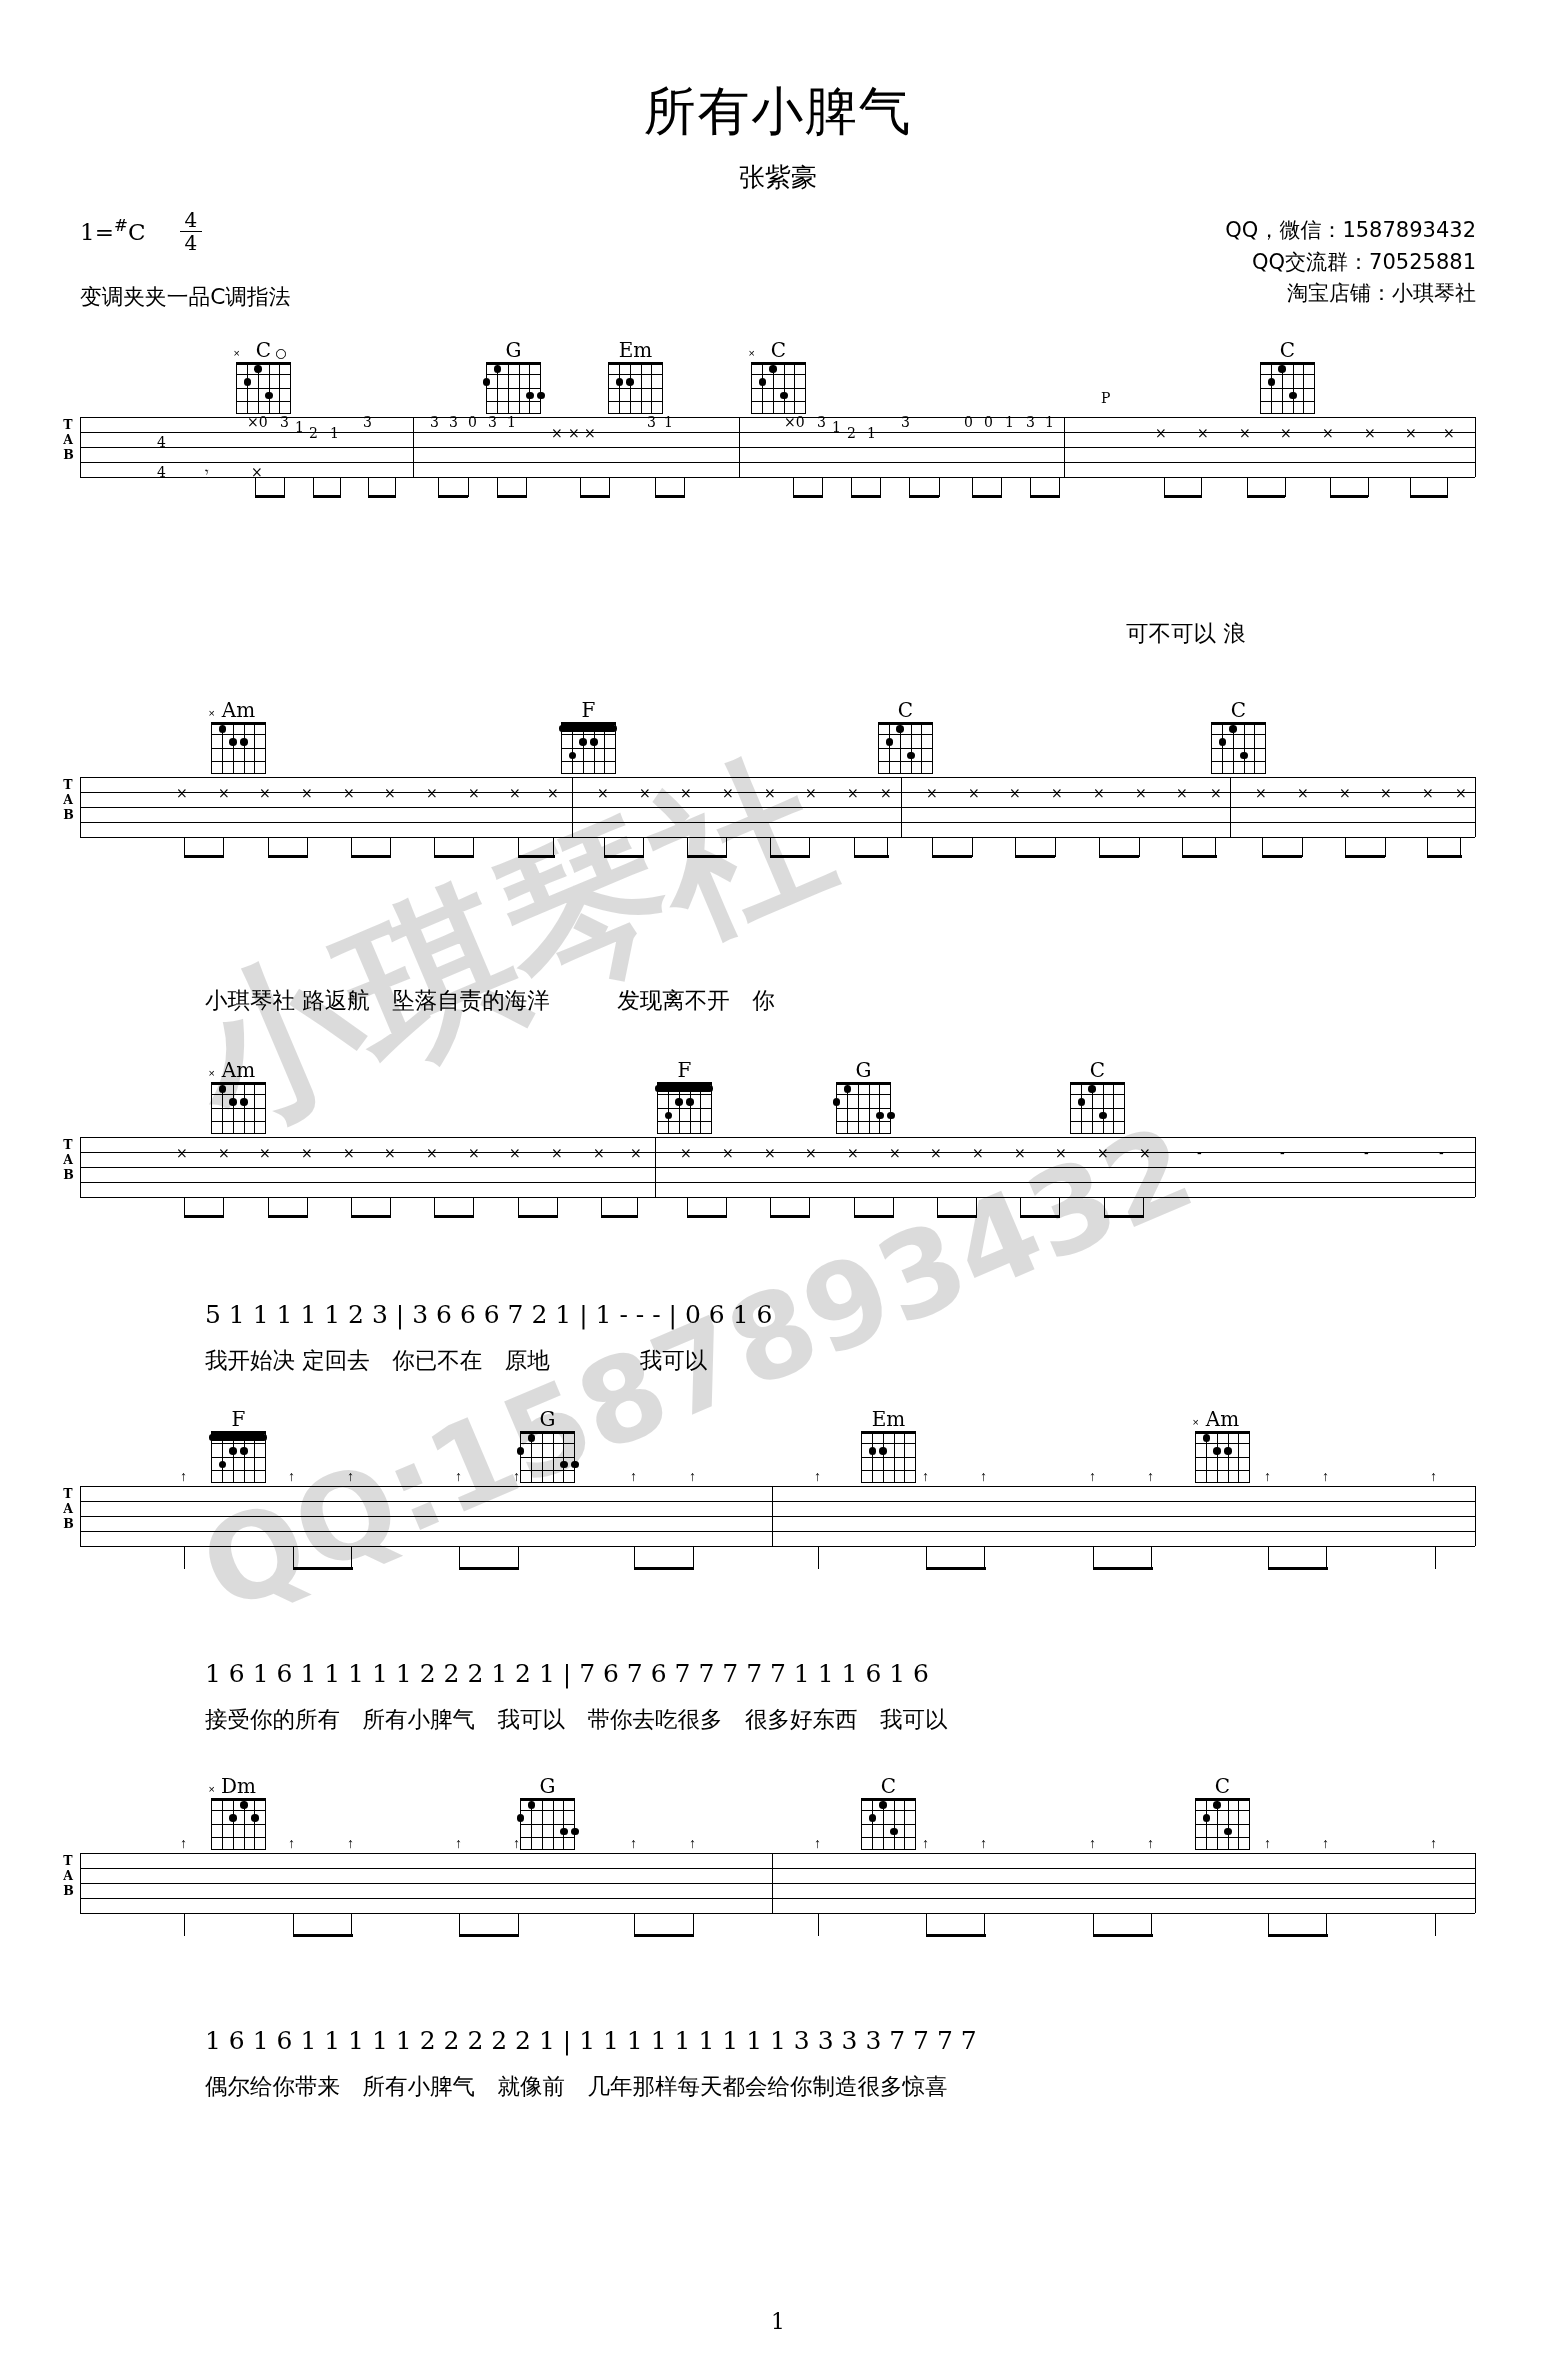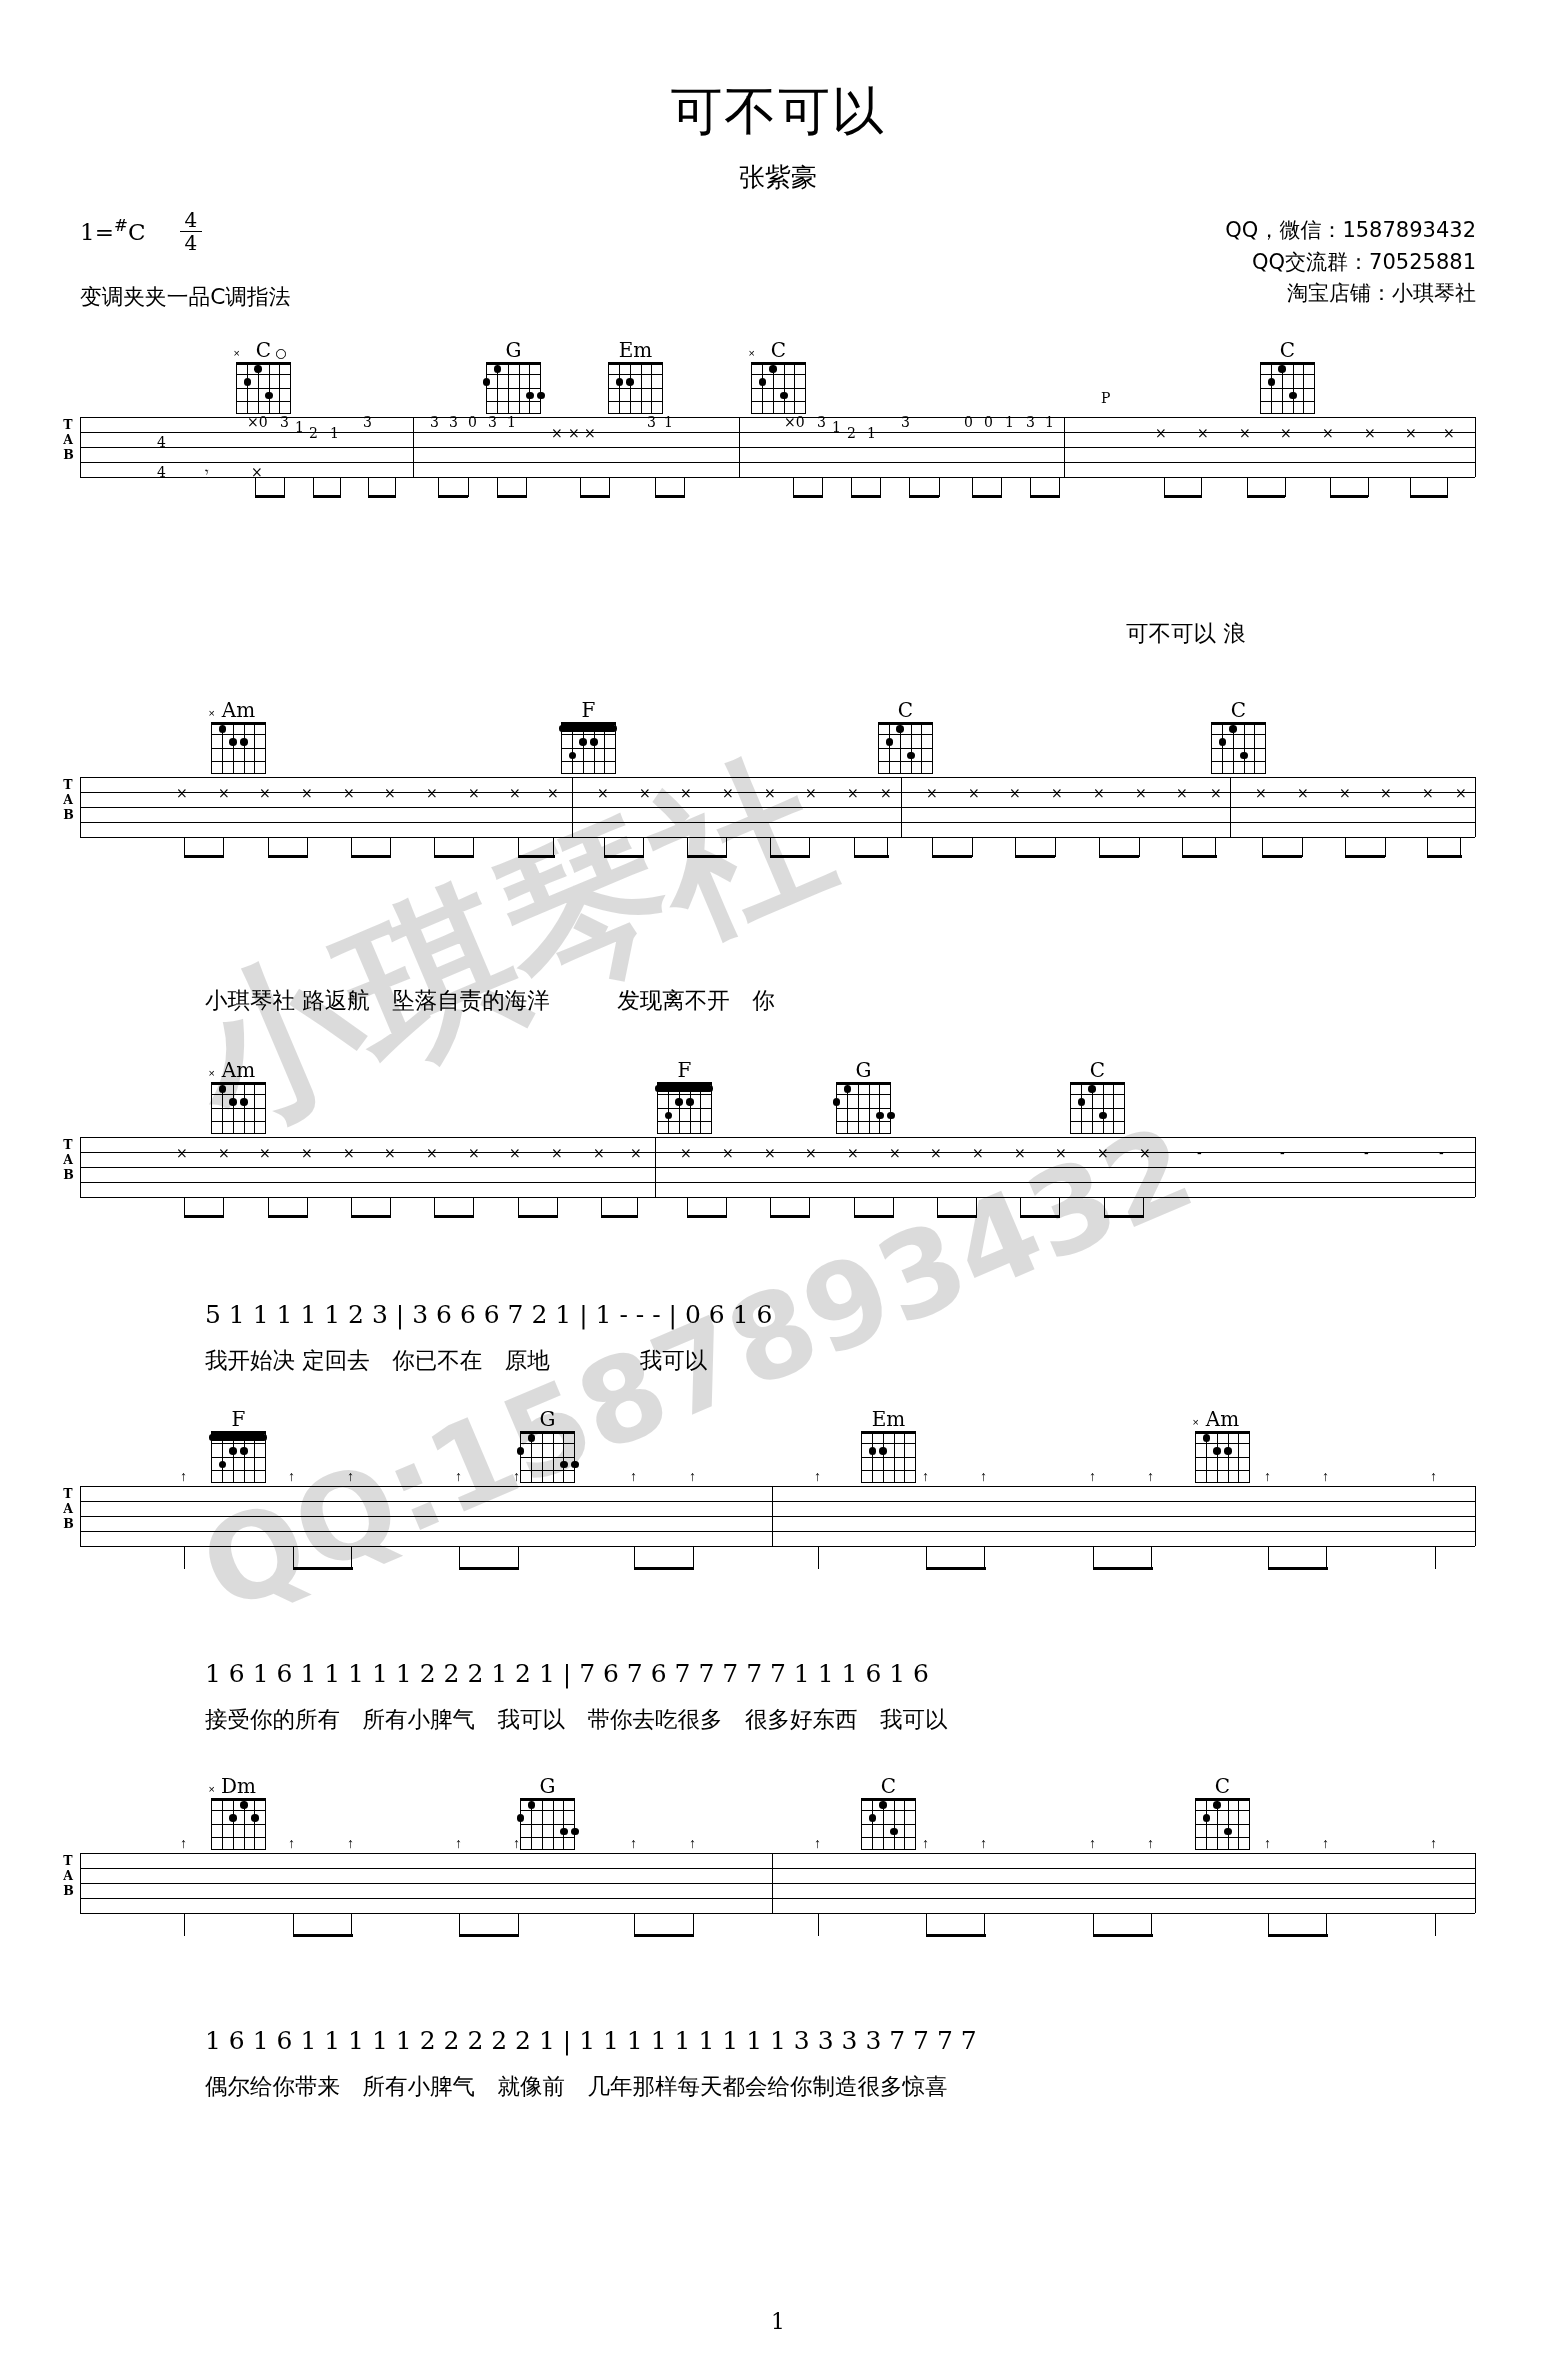--- a/index.html
+++ b/index.html
@@ -161,21 +161,21 @@
     text-align:center;
     font-size:21.7px;
     font-family:"DejaVu Serif", serif;
   }
 </style>
 </head>
 <body>
 
 <div class="page">
 
-  <div class="title">可不可以</div>
+  <div class="title">所有小脾气</div>
   <div class="subtitle">张紫豪</div>
 
   <div class="keyline">
     <span>1=</span><span class="sharp">#</span><span>C</span>
   </div>
   <div class="timesig">
     <div>4</div>
     <div class="bar"></div>
     <div>4</div>
   </div>

